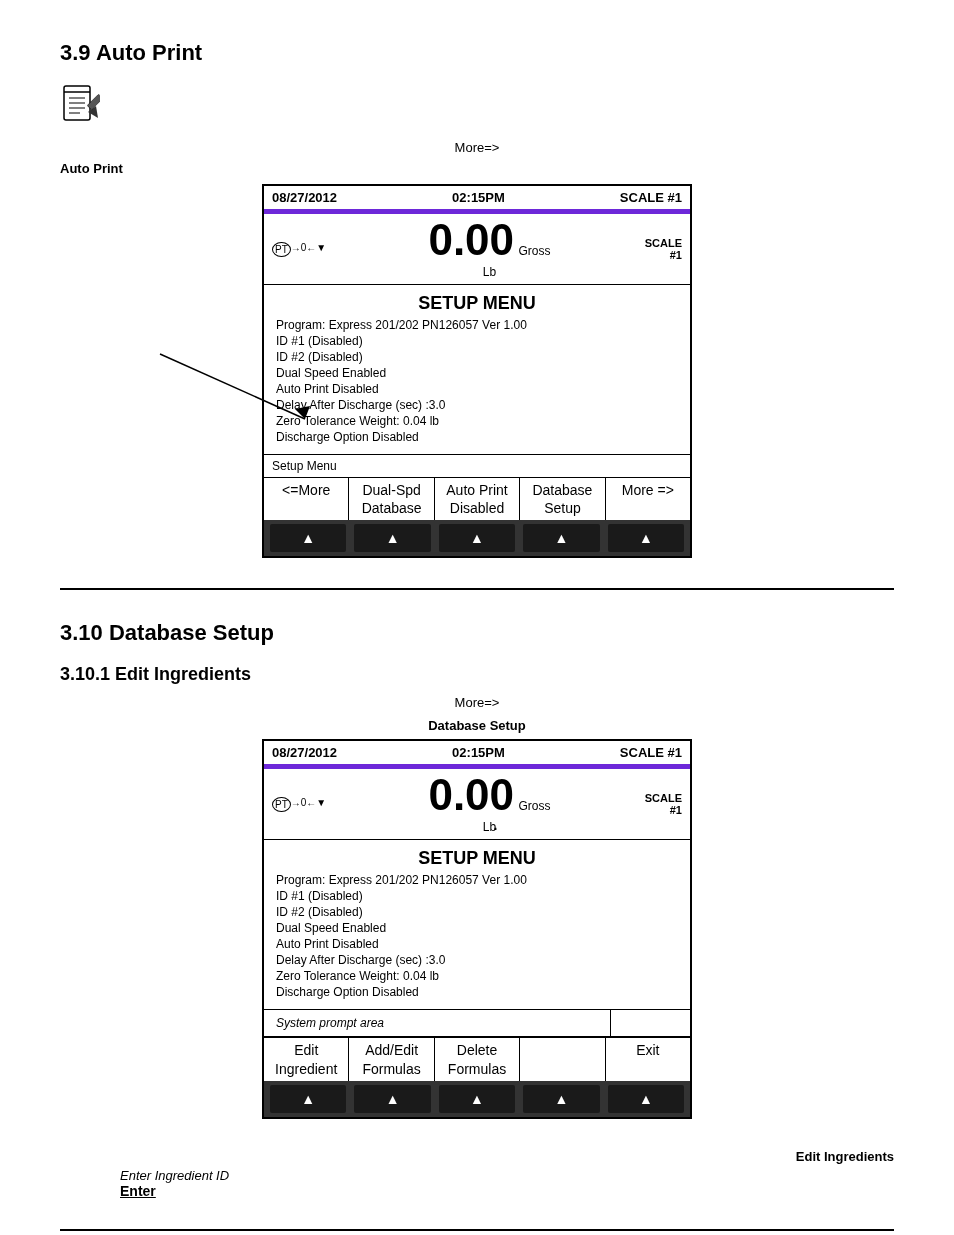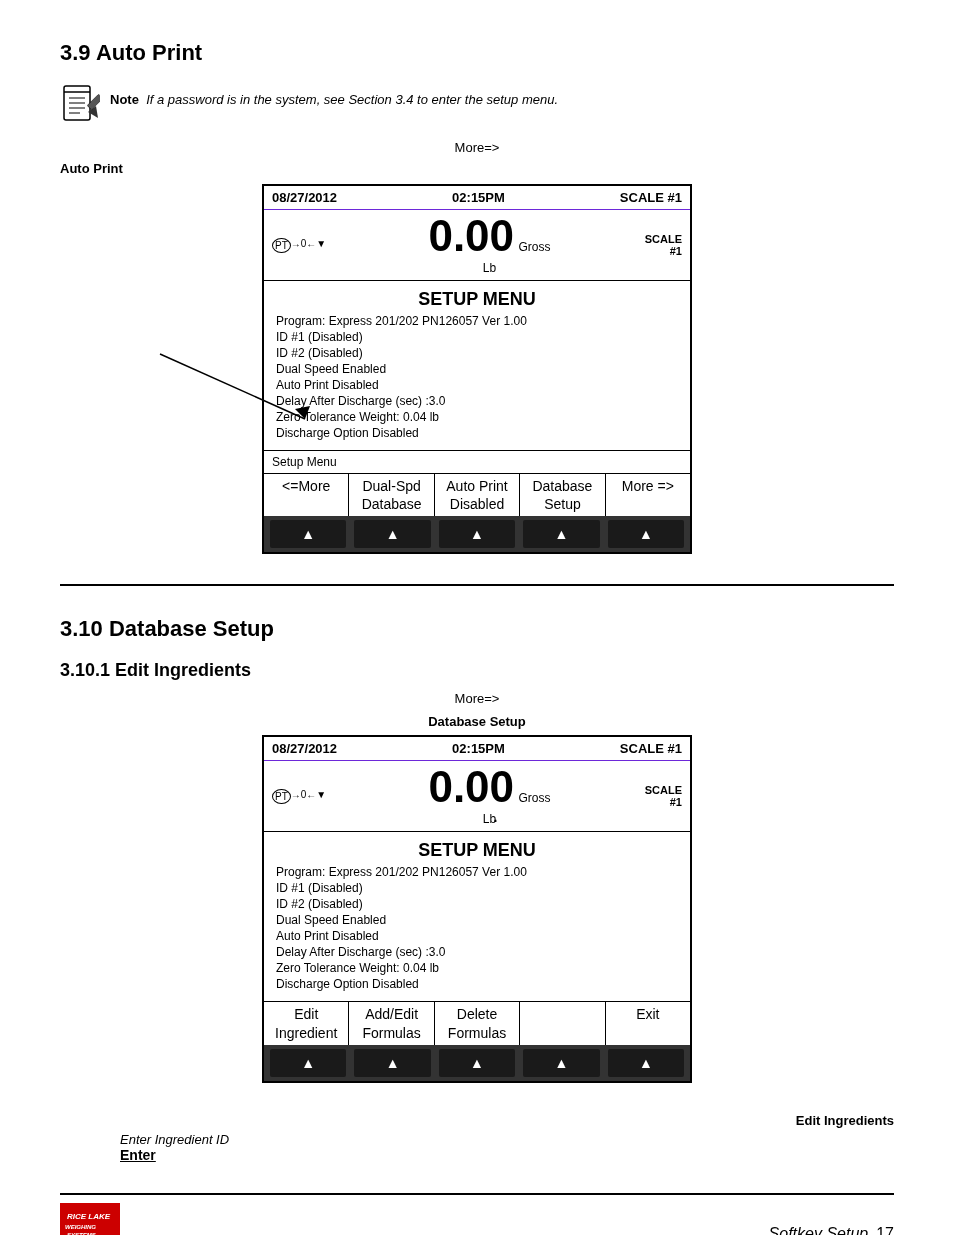--- a/index.html
+++ b/index.html
@@ -68,21 +68,21 @@
       width: 430px;
       background: #fff;
       font-family: Arial, sans-serif;
     }
 
     .lcd-header {
       display: flex;
       justify-content: space-between;
       align-items: center;
       padding: 4px 8px;
-      border-bottom: 1px solid #6d28d9;
+      border-bottom: 5px solid #6d28d9;
       font-size: 13px;
       font-weight: bold;
     }
 
     .lcd-weight-row {
       display: flex;
       align-items: center;
       padding: 4px 8px;
       border-bottom: 1px solid #000;
     }
@@ -272,24 +272,20 @@
     <rect x="4" y="2" width="26" height="34" rx="2" fill="none" stroke="#000" stroke-width="1.5"></rect>
     <line x1="4" y1="8" x2="30" y2="8" stroke="#000" stroke-width="1.5"></line>
     <line x1="9" y1="14" x2="25" y2="14" stroke="#000" stroke-width="1"></line>
     <line x1="9" y1="19" x2="25" y2="19" stroke="#000" stroke-width="1"></line>
     <line x1="9" y1="24" x2="25" y2="24" stroke="#000" stroke-width="1"></line>
     <line x1="9" y1="29" x2="20" y2="29" stroke="#000" stroke-width="1"></line>
     <path d="M28 28 L38 34 L36 22 Z" fill="#333"></path>
 
     <rect x="32" y="10" width="6" height="16" rx="1" transform="rotate(45 35 18)" fill="#555" stroke="#000" stroke-width="0.5"></rect>
   </svg>
-  <div class="note-text">
-    <strong>Note</strong>
-    &nbsp;<span>If a password is in the system, see Section 3.4 to enter the setup menu.</span>
-  </div>
 </div>
 
 <div class="more-label">More=&gt;</div>
 <div class="auto-print-label">Auto  Print</div>
 
 <div class="screen-container">
 
   <svg style="position:absolute;left:90px;top:160px;width:170px;height:90px;pointer-events:none;" viewBox="0 0 170 90">
     <line x1="10" y1="10" x2="155" y2="75" stroke="#000" stroke-width="1.5"></line>
     <polygon points="155,75 145,65 160,62" fill="#000"></polygon>
@@ -408,20 +404,24 @@
       <div class="lcd-info-line">Program: Express 201/202 PN126057 Ver 1.00</div>
       <div class="lcd-info-line">ID #1 (Disabled)</div>
       <div class="lcd-info-line">ID #2 (Disabled)</div>
       <div class="lcd-info-line">Dual Speed Enabled</div>
       <div class="lcd-info-line">Auto Print Disabled</div>
       <div class="lcd-info-line">Delay After Discharge (sec) :3.0</div>
       <div class="lcd-info-line">Zero Tolerance Weight: 0.04 lb</div>
       <div class="lcd-info-line">Discharge Option Disabled</div>
     </div>
 
+    <div style="border-top:1px solid #000; border-bottom:1px solid #000; display:flex;">
+      <div style="flex:1; padding:6px 12px; font-style:italic; font-size:12px;">System prompt area</div>
+      <div style="width:80px; border-left:1px solid #000;"></div>
+    </div>
 
     <div class="lcd-buttons-row">
       <div class="lcd-btn-group">
         <span>Edit</span><br>
         <span>Ingredient</span>
       </div>
       <div class="lcd-btn-group">
         <span>Add/Edit</span><br>
         <span>Formulas</span>
       </div>

